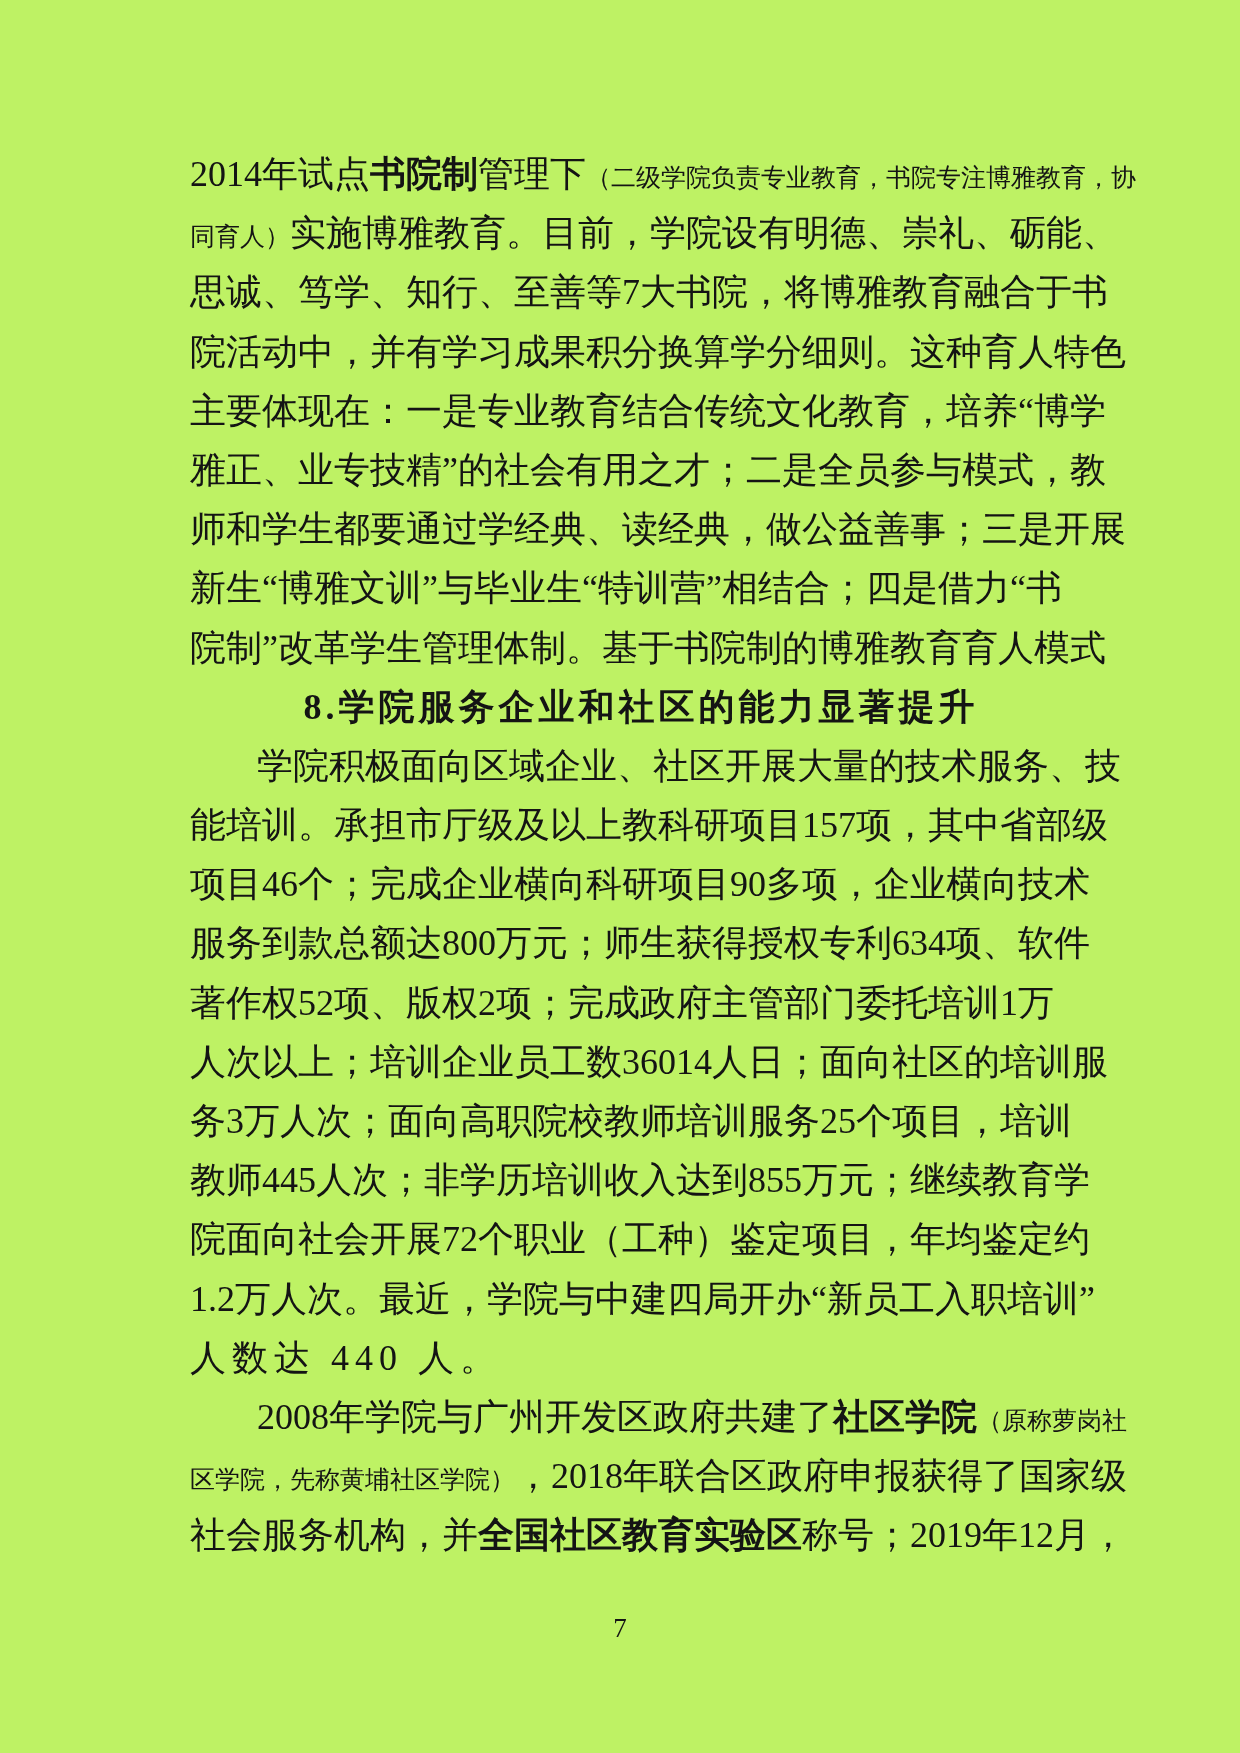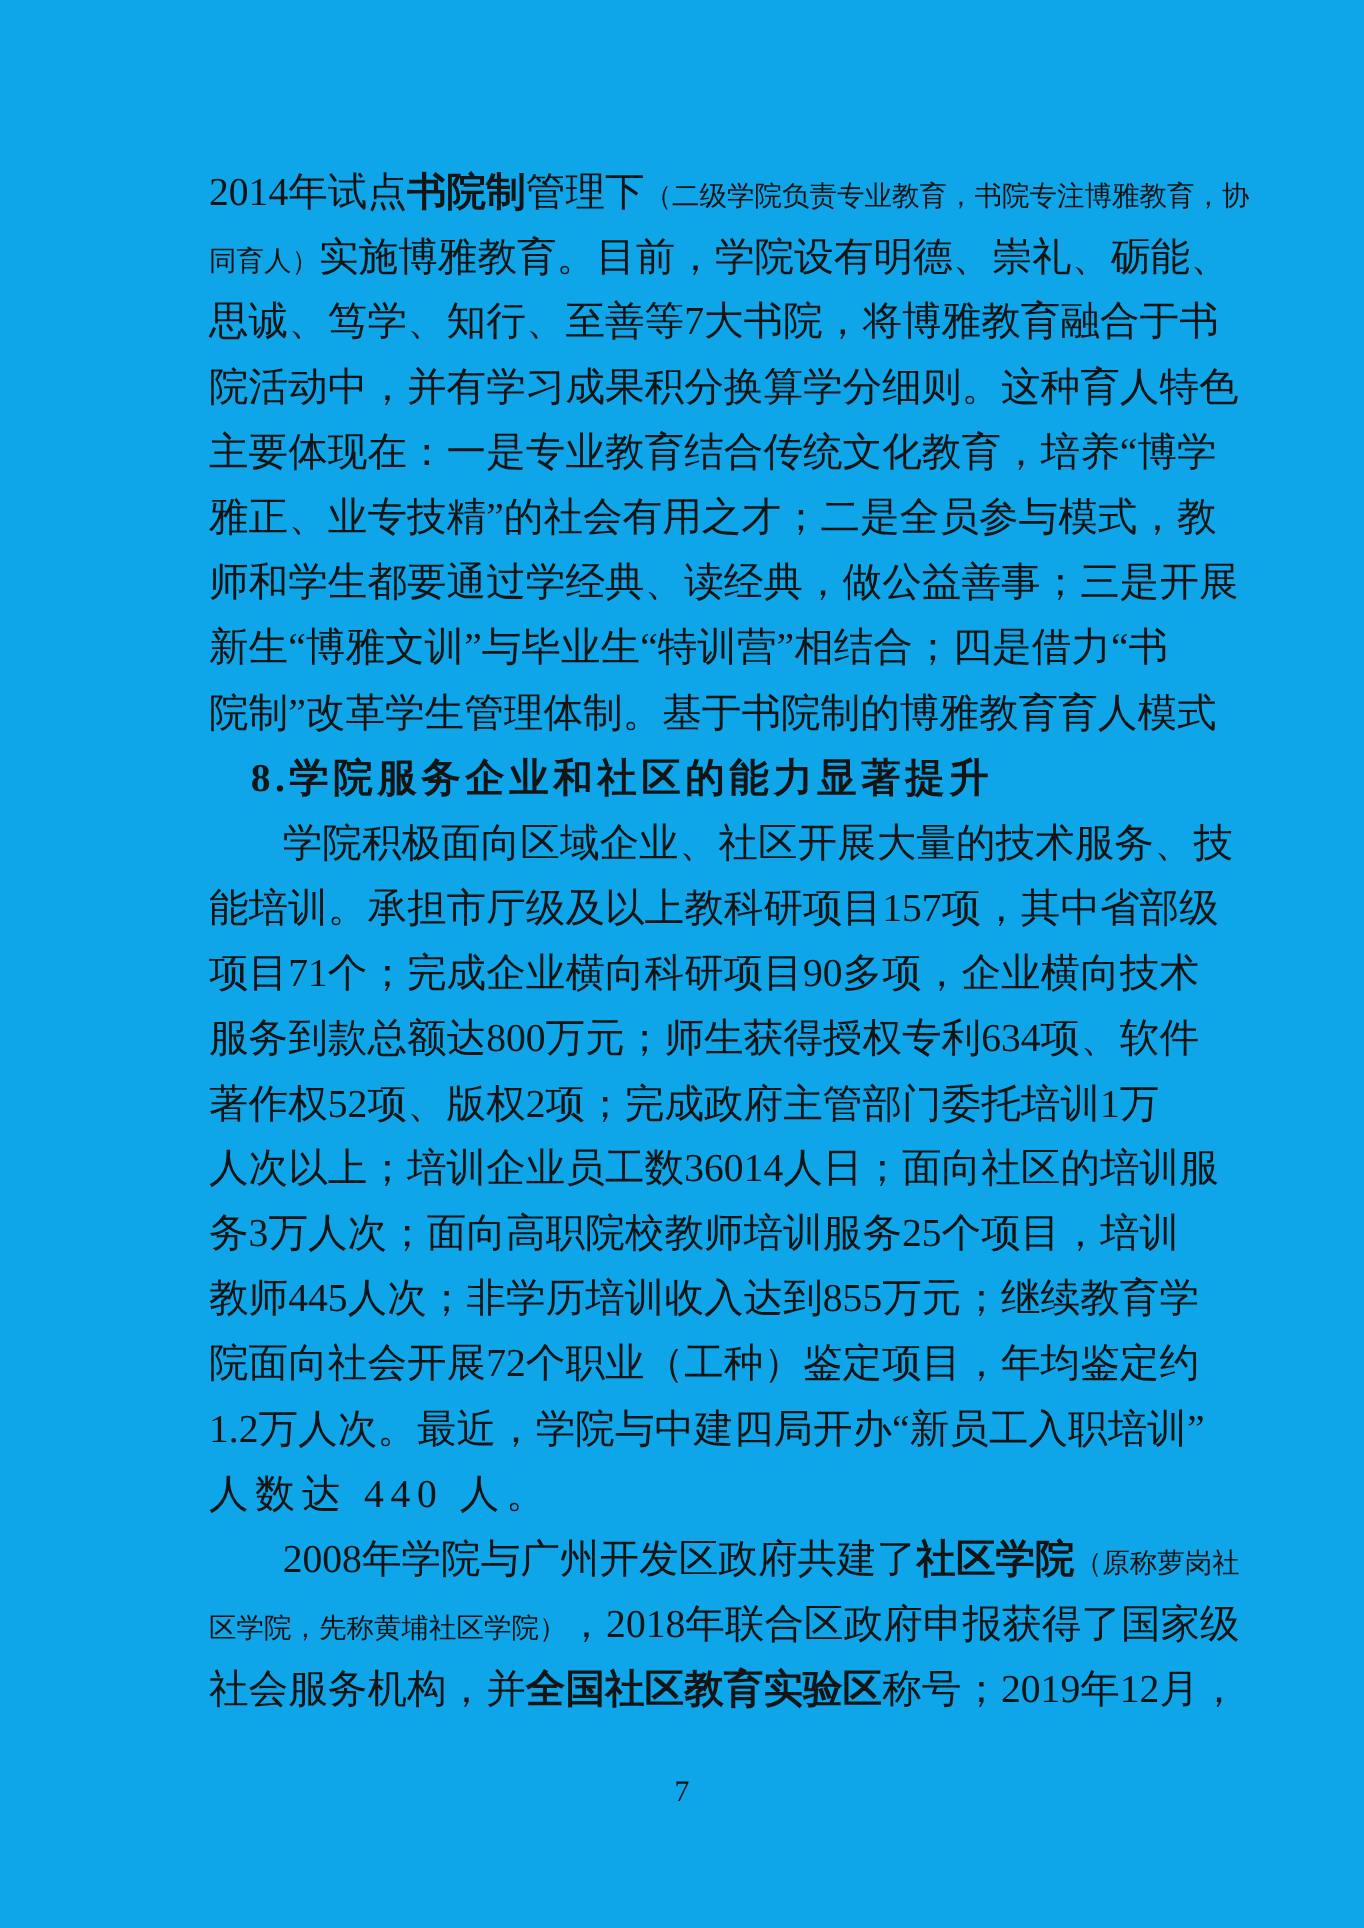--- a/index.html
+++ b/index.html
@@ -10,21 +10,21 @@
   body {
     width: 1240px;
     height: 1753px;
     font-family: "Liberation Serif", "DejaVu Serif", serif;
     color: #141414;
   }
   .page {
     position: relative;
     width: 1240px;
     height: 1753px;
-    background: #0ea5e9;
+    background: #bef264;
     overflow: hidden;
   }
   .body-text {
     position: absolute;
     left: 190px;
     top: 145px;
     width: 864px;
   }
   .line {
     height: 59.2px;
@@ -34,21 +34,21 @@
   }
   .line.justify {
     display: flex;
     justify-content: space-between;
     align-items: baseline;
   }
   .line.left {
     letter-spacing: 6px;
   }
   .line.indent-para { padding-left: 67px; }
-  .line.indent-heading { padding-left: 38px; }
+  .line.indent-heading { padding-left: 38px; text-align: center; }
   .seg-normal {
     font-size: 36px;
     font-weight: 400;
   }
   .seg-bold {
     font-size: 36px;
     font-weight: 700;
   }
   .seg-small {
     font-size: 25px;
@@ -383,21 +383,21 @@
         <span class="seg-normal">，</span>
         <span class="seg-normal">其</span>
         <span class="seg-normal">中</span>
         <span class="seg-normal">省</span>
         <span class="seg-normal">部</span>
         <span class="seg-normal">级</span>
       </div>
       <div class="line justify">
         <span class="seg-normal">项</span>
         <span class="seg-normal">目</span>
-        <span class="seg-normal">71</span>
+        <span class="seg-normal">46</span>
         <span class="seg-normal">个</span>
         <span class="seg-normal">；</span>
         <span class="seg-normal">完</span>
         <span class="seg-normal">成</span>
         <span class="seg-normal">企</span>
         <span class="seg-normal">业</span>
         <span class="seg-normal">横</span>
         <span class="seg-normal">向</span>
         <span class="seg-normal">科</span>
         <span class="seg-normal">研</span>

